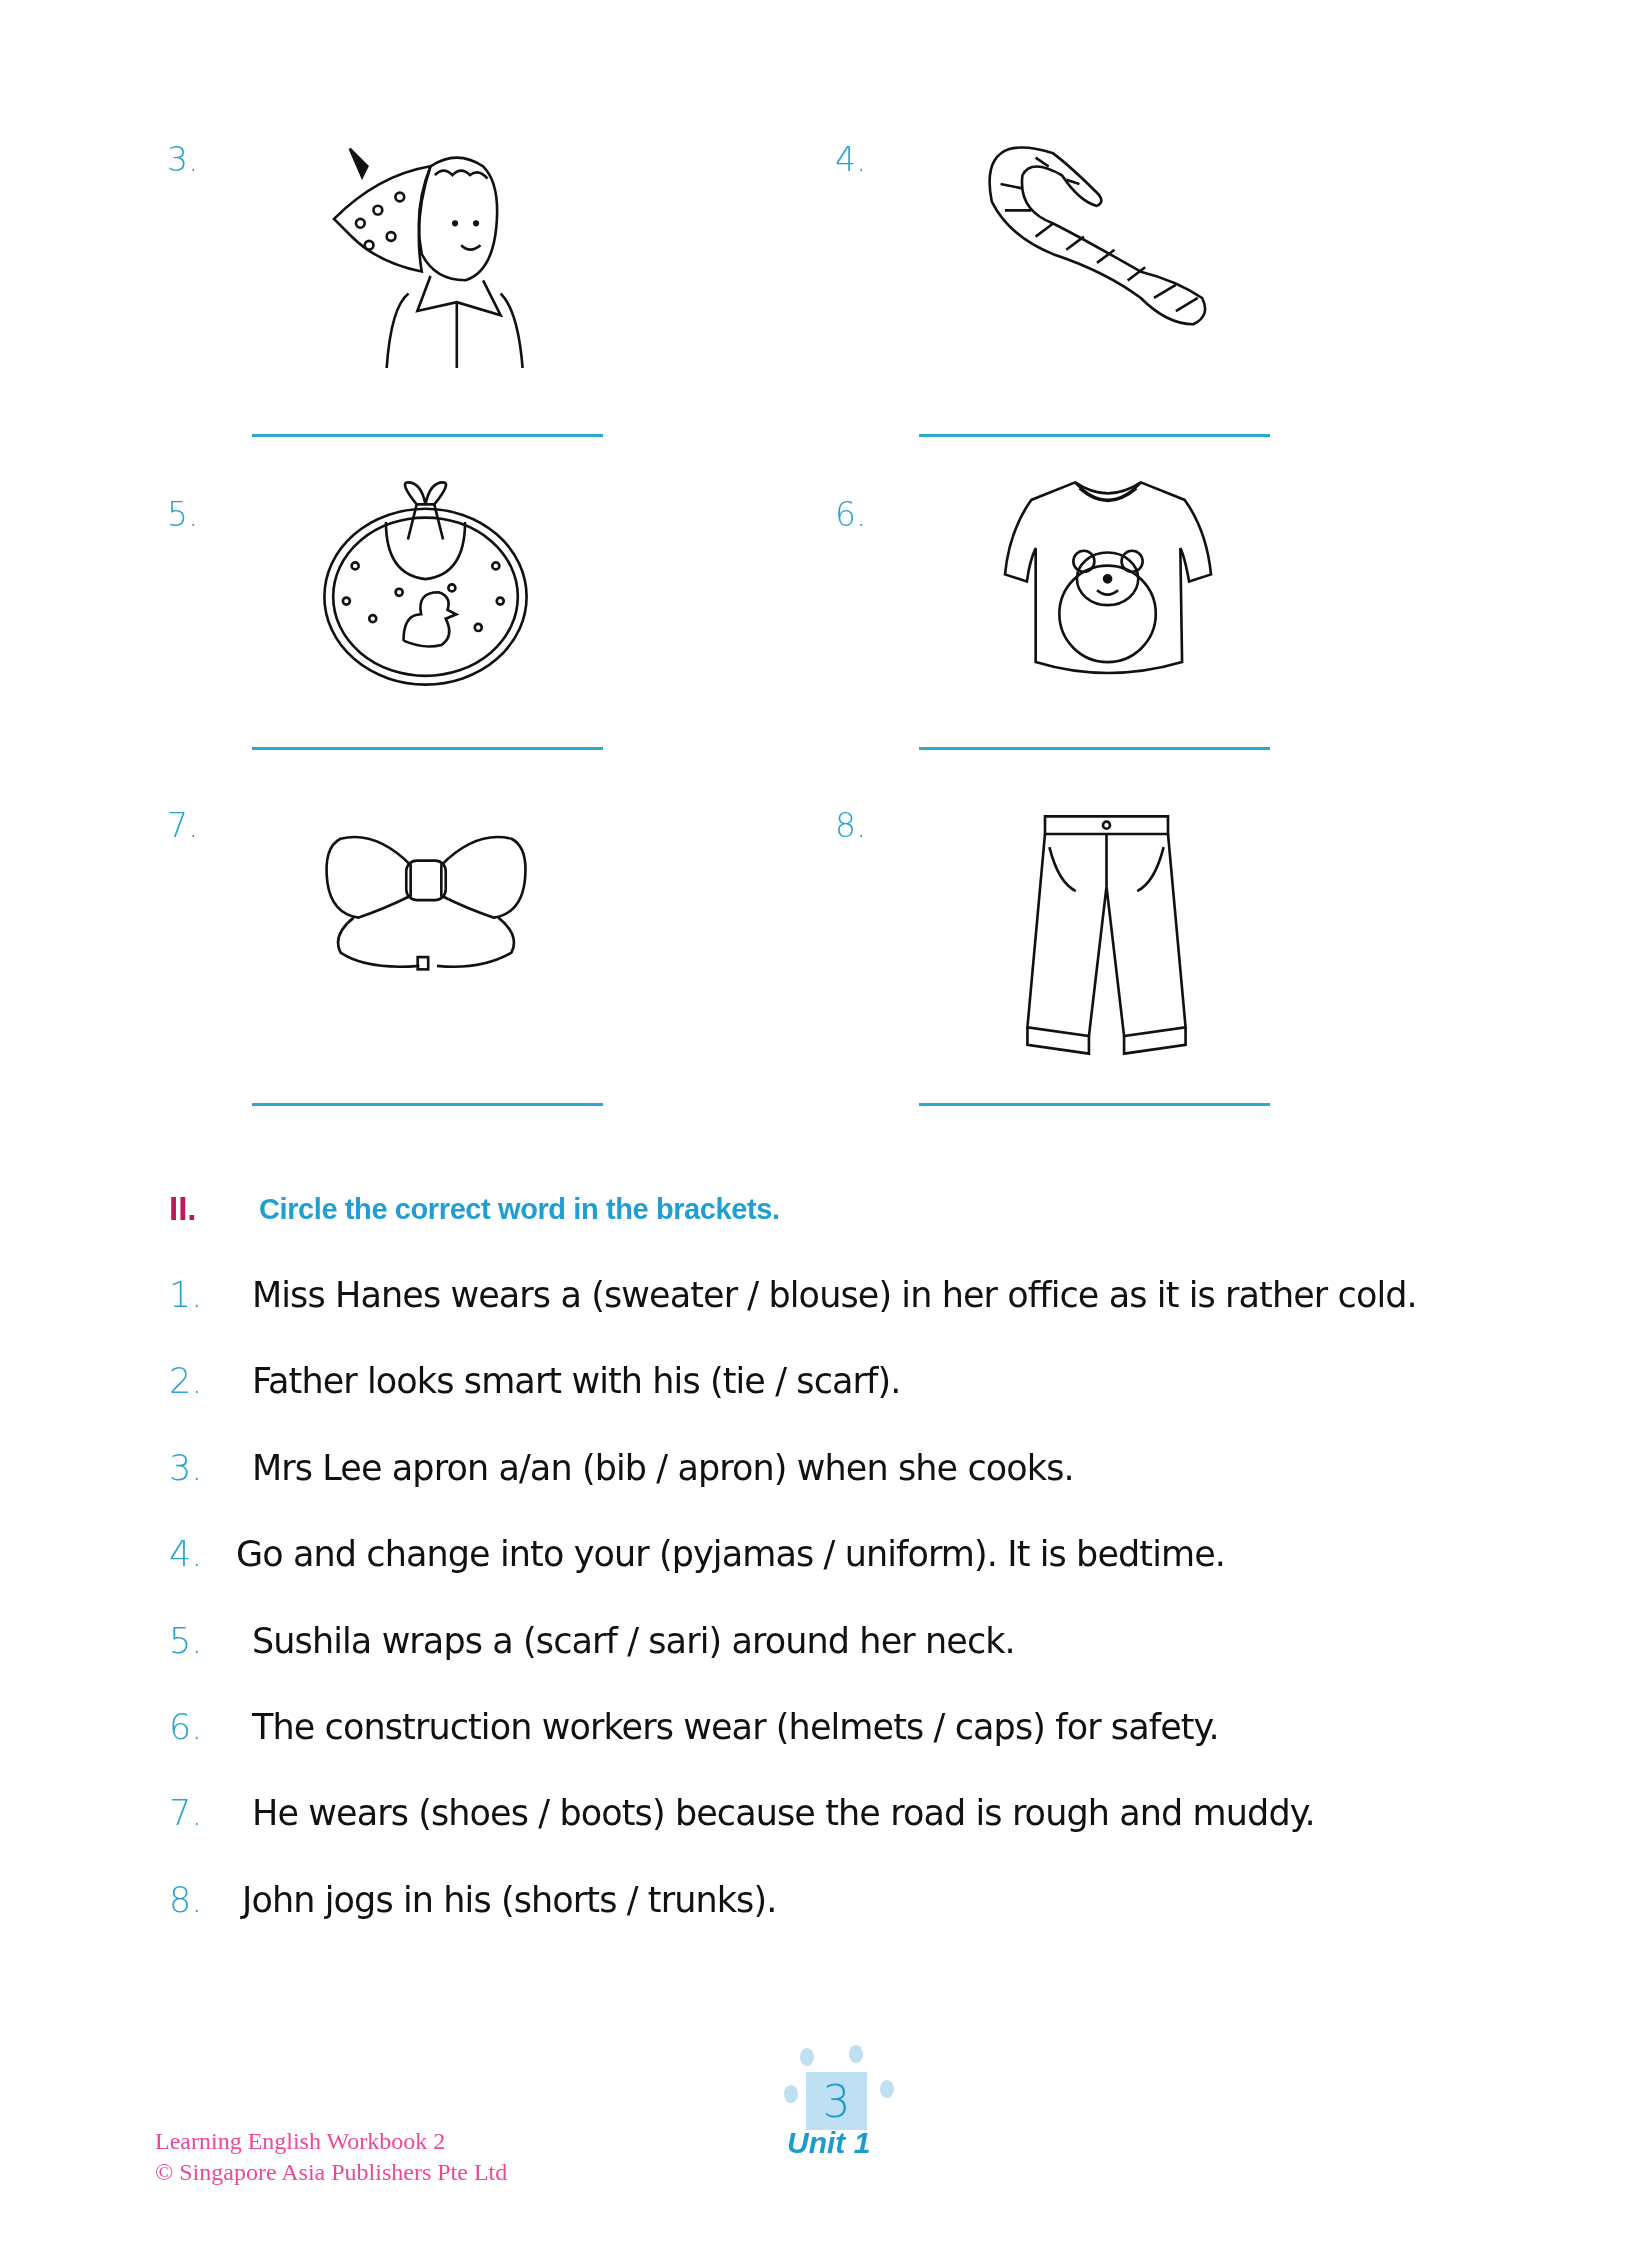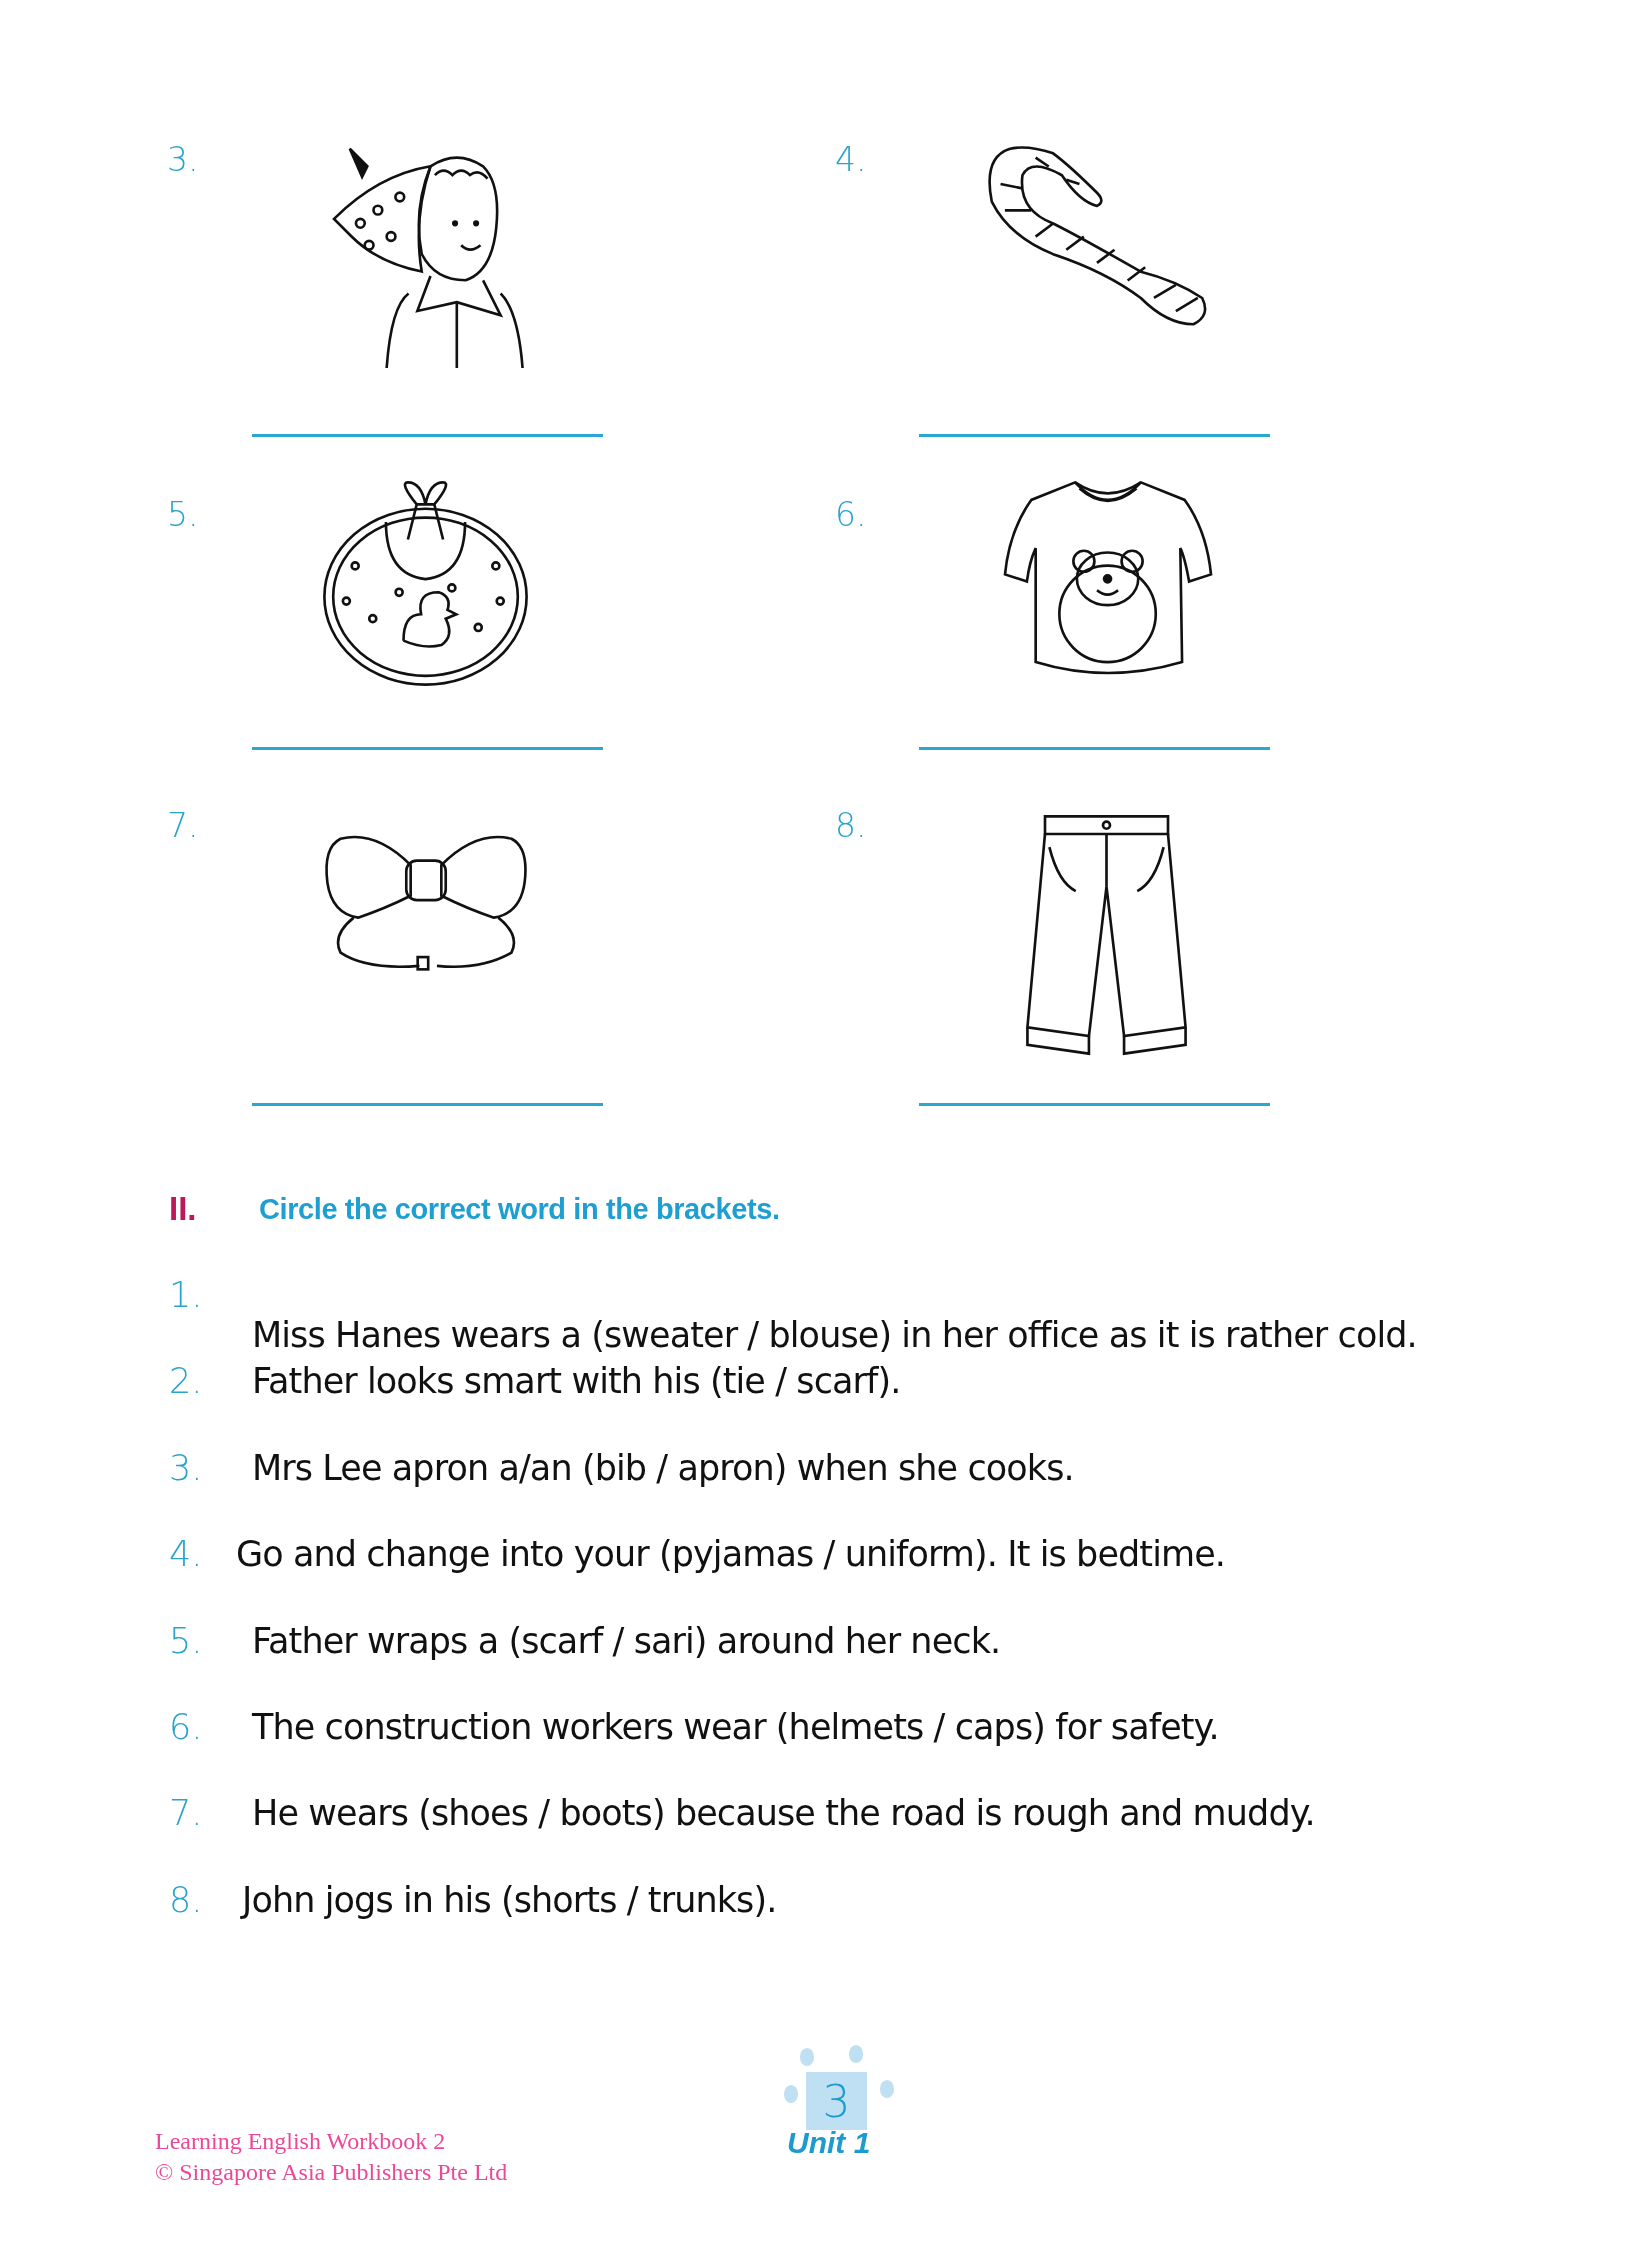--- a/index.html
+++ b/index.html
@@ -99,33 +99,33 @@
     <path d="M30 40 Q40 80 60 90 M160 40 Q150 80 130 90 M95 25 L95 85"></path>
   </svg>
   <div class="answer-line" style="left:919px;top:1103px;"></div>
 </div>
 
 <div>
   <div class="heading-num" style="left:169px;top:1209px;">II.</div>
   <div class="heading-text" style="left:259px;top:1209px;">Circle the correct word in the brackets.</div>
 
   <div class="s-num" style="left:169px;top:1295px;">1.</div>
-  <div class="s-text" style="left:252px;top:1295px;margin-top:40px;">Miss Hanes wears a (sweater / blouse) in her office as it is rather cold.</div>
+  <div class="s-text" style="left:252px;top:1295px;">Miss Hanes wears a (sweater / blouse) in her office as it is rather cold.</div>
 
   <div class="s-num" style="left:169px;top:1381px;">2.</div>
   <div class="s-text" style="left:252px;top:1381px;">Father looks smart with his (tie / scarf).</div>
 
   <div class="s-num" style="left:169px;top:1468px;">3.</div>
   <div class="s-text" style="left:252px;top:1468px;">Mrs Lee apron a/an (bib / apron) when she cooks.</div>
 
   <div class="s-num" style="left:169px;top:1554px;">4.</div>
   <div class="s-text" style="left:236px;top:1554px;">Go and change into your (pyjamas / uniform). It is bedtime.</div>
 
   <div class="s-num" style="left:169px;top:1641px;">5.</div>
-  <div class="s-text" style="left:252px;top:1641px;">Father wraps a (scarf / sari) around her neck.</div>
+  <div class="s-text" style="left:252px;top:1641px;">Sushila wraps a (scarf / sari) around her neck.</div>
 
   <div class="s-num" style="left:169px;top:1727px;">6.</div>
   <div class="s-text" style="left:252px;top:1727px;">The construction workers wear (helmets / caps) for safety.</div>
 
   <div class="s-num" style="left:169px;top:1813px;">7.</div>
   <div class="s-text" style="left:252px;top:1813px;">He wears (shoes / boots) because the road is rough and muddy.</div>
 
   <div class="s-num" style="left:169px;top:1900px;">8.</div>
   <div class="s-text" style="left:242px;top:1900px;">John jogs in his (shorts / trunks).</div>
 </div>

